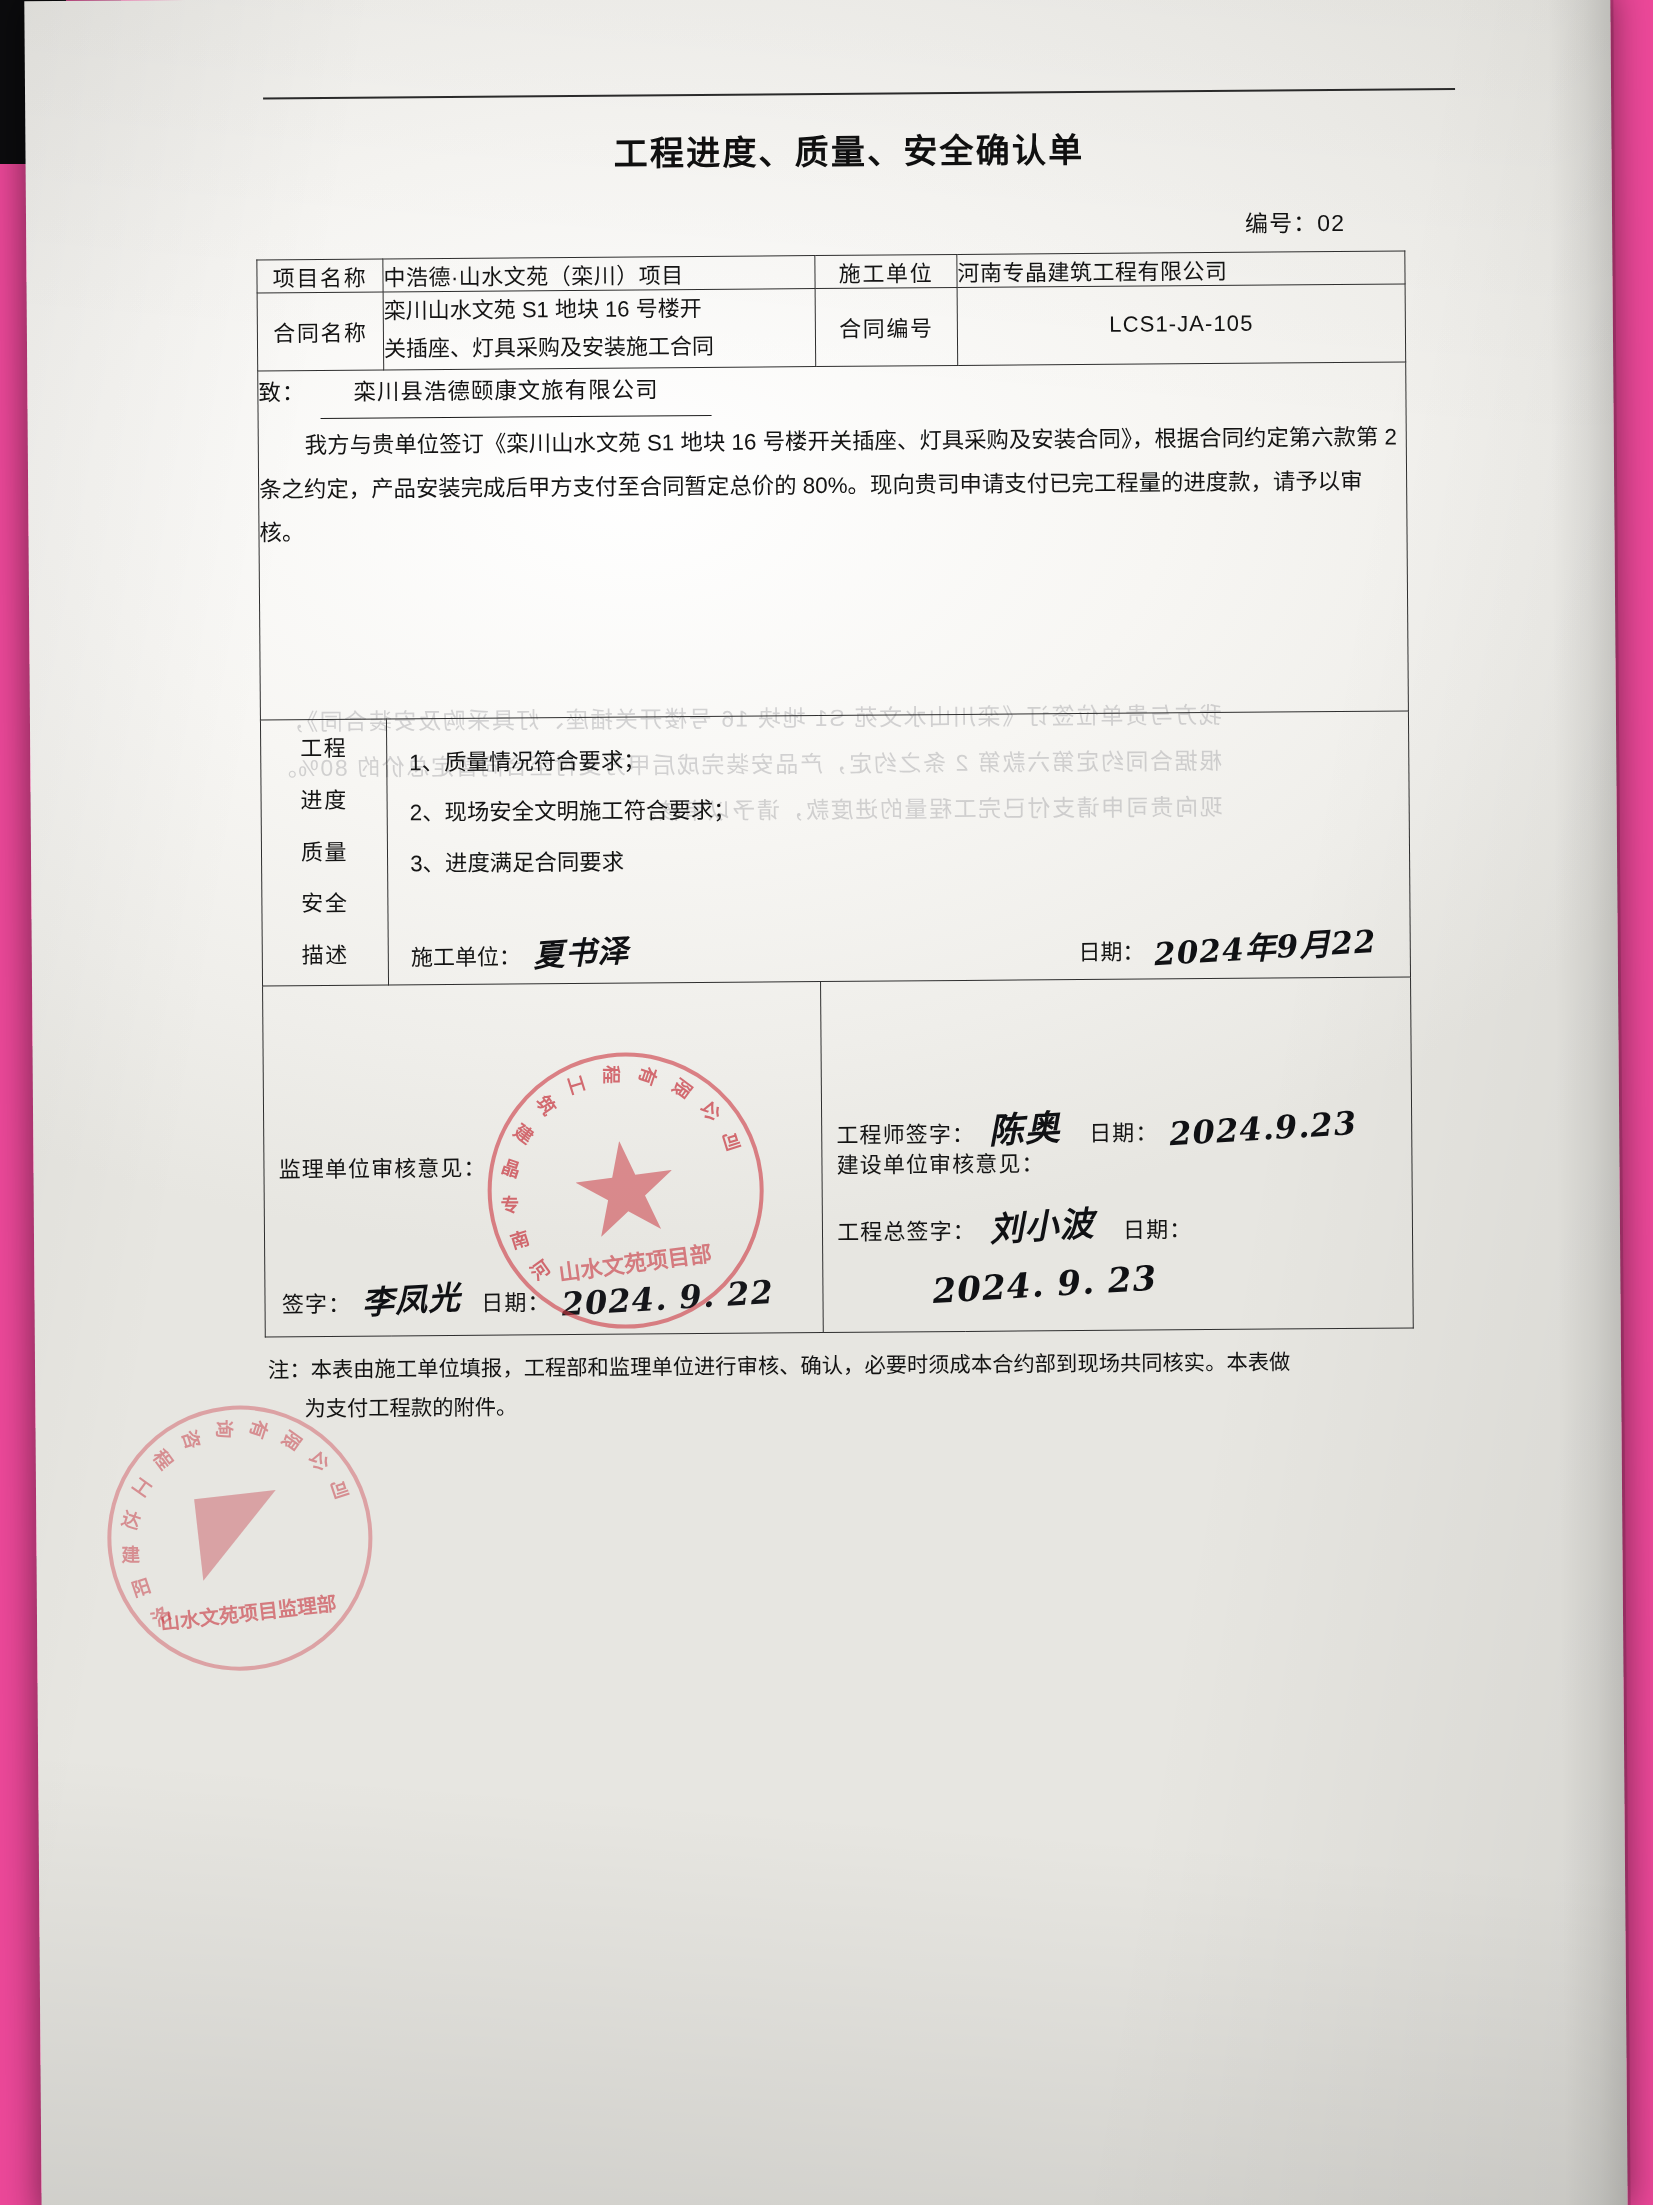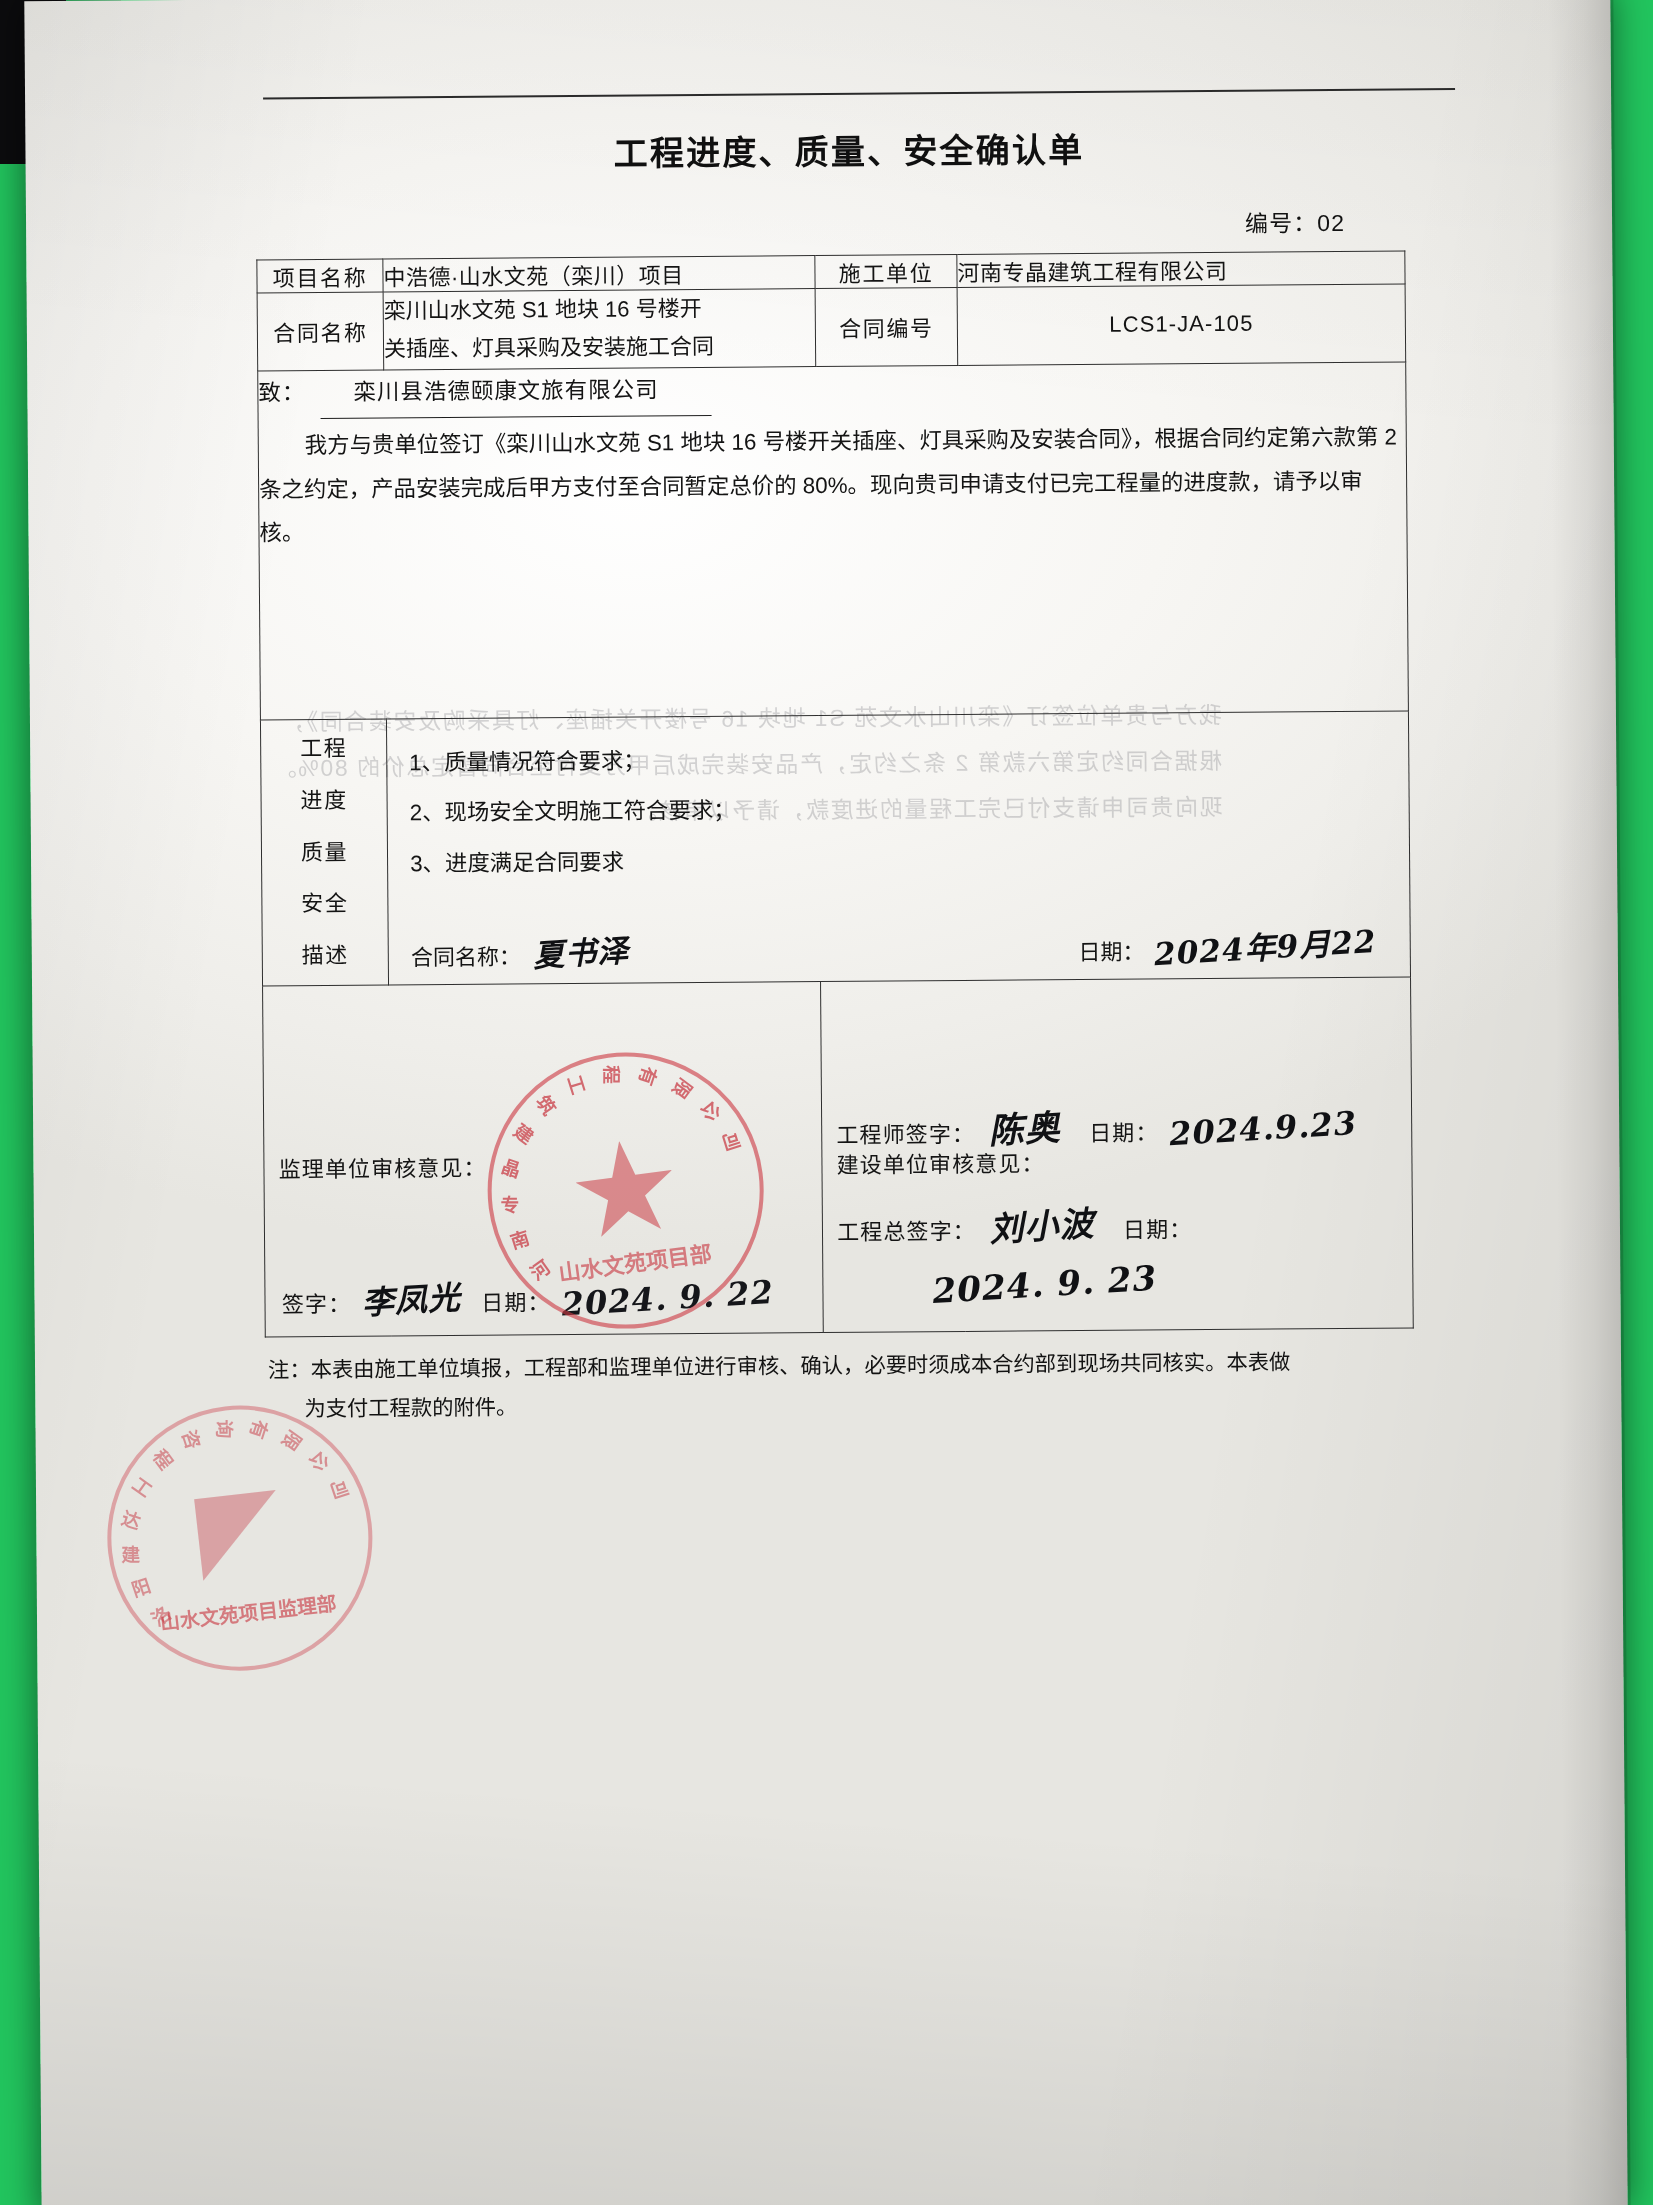--- a/index.html
+++ b/index.html
@@ -11,21 +11,21 @@
     width: 1654px;
     height: 2205px;
     overflow: hidden;
     font-family: "Liberation Sans", sans-serif;
   }
 
   
   #photo {
     position: absolute;
     inset: 0;
-    background: #22c55e;
+    background: #ec4899;
   }
 
   #paper {
     position: absolute;
     left: 33px;
     top: -5.5px;
     width: 1586px;
     height: 2221px;
     background:
       radial-gradient(ellipse 1203px 766px at 38% 22%, #ffffff 0%, #f7f6f3 45%, #efeeea 75%, #e7e6e1 100%);
@@ -369,21 +369,21 @@
               <div>描述</div>
             </td>
             <td colspan="3" style="position:relative;">
               <div class="desc-body">
                 <div>1、质量情况符合要求；</div>
                 <div>2、现场安全文明施工符合要求；</div>
                 <div>3、进度满足合同要求</div>
               </div>
               <div class="sign-row">
                 <div>
-                  <span>合同名称：</span>
+                  <span>施工单位：</span>
                   <span class="hand" style="font-size:31px; display:inline-block; margin-left:5.5px;">夏书泽</span>
                 </div>
                 <div>
                   <span>日期：</span>
                   <span class="hand" style="font-size:31px; display:inline-block; margin-left:3.3px;">2024年9月22</span>
                 </div>
               </div>
             </td>
           </tr>
 

